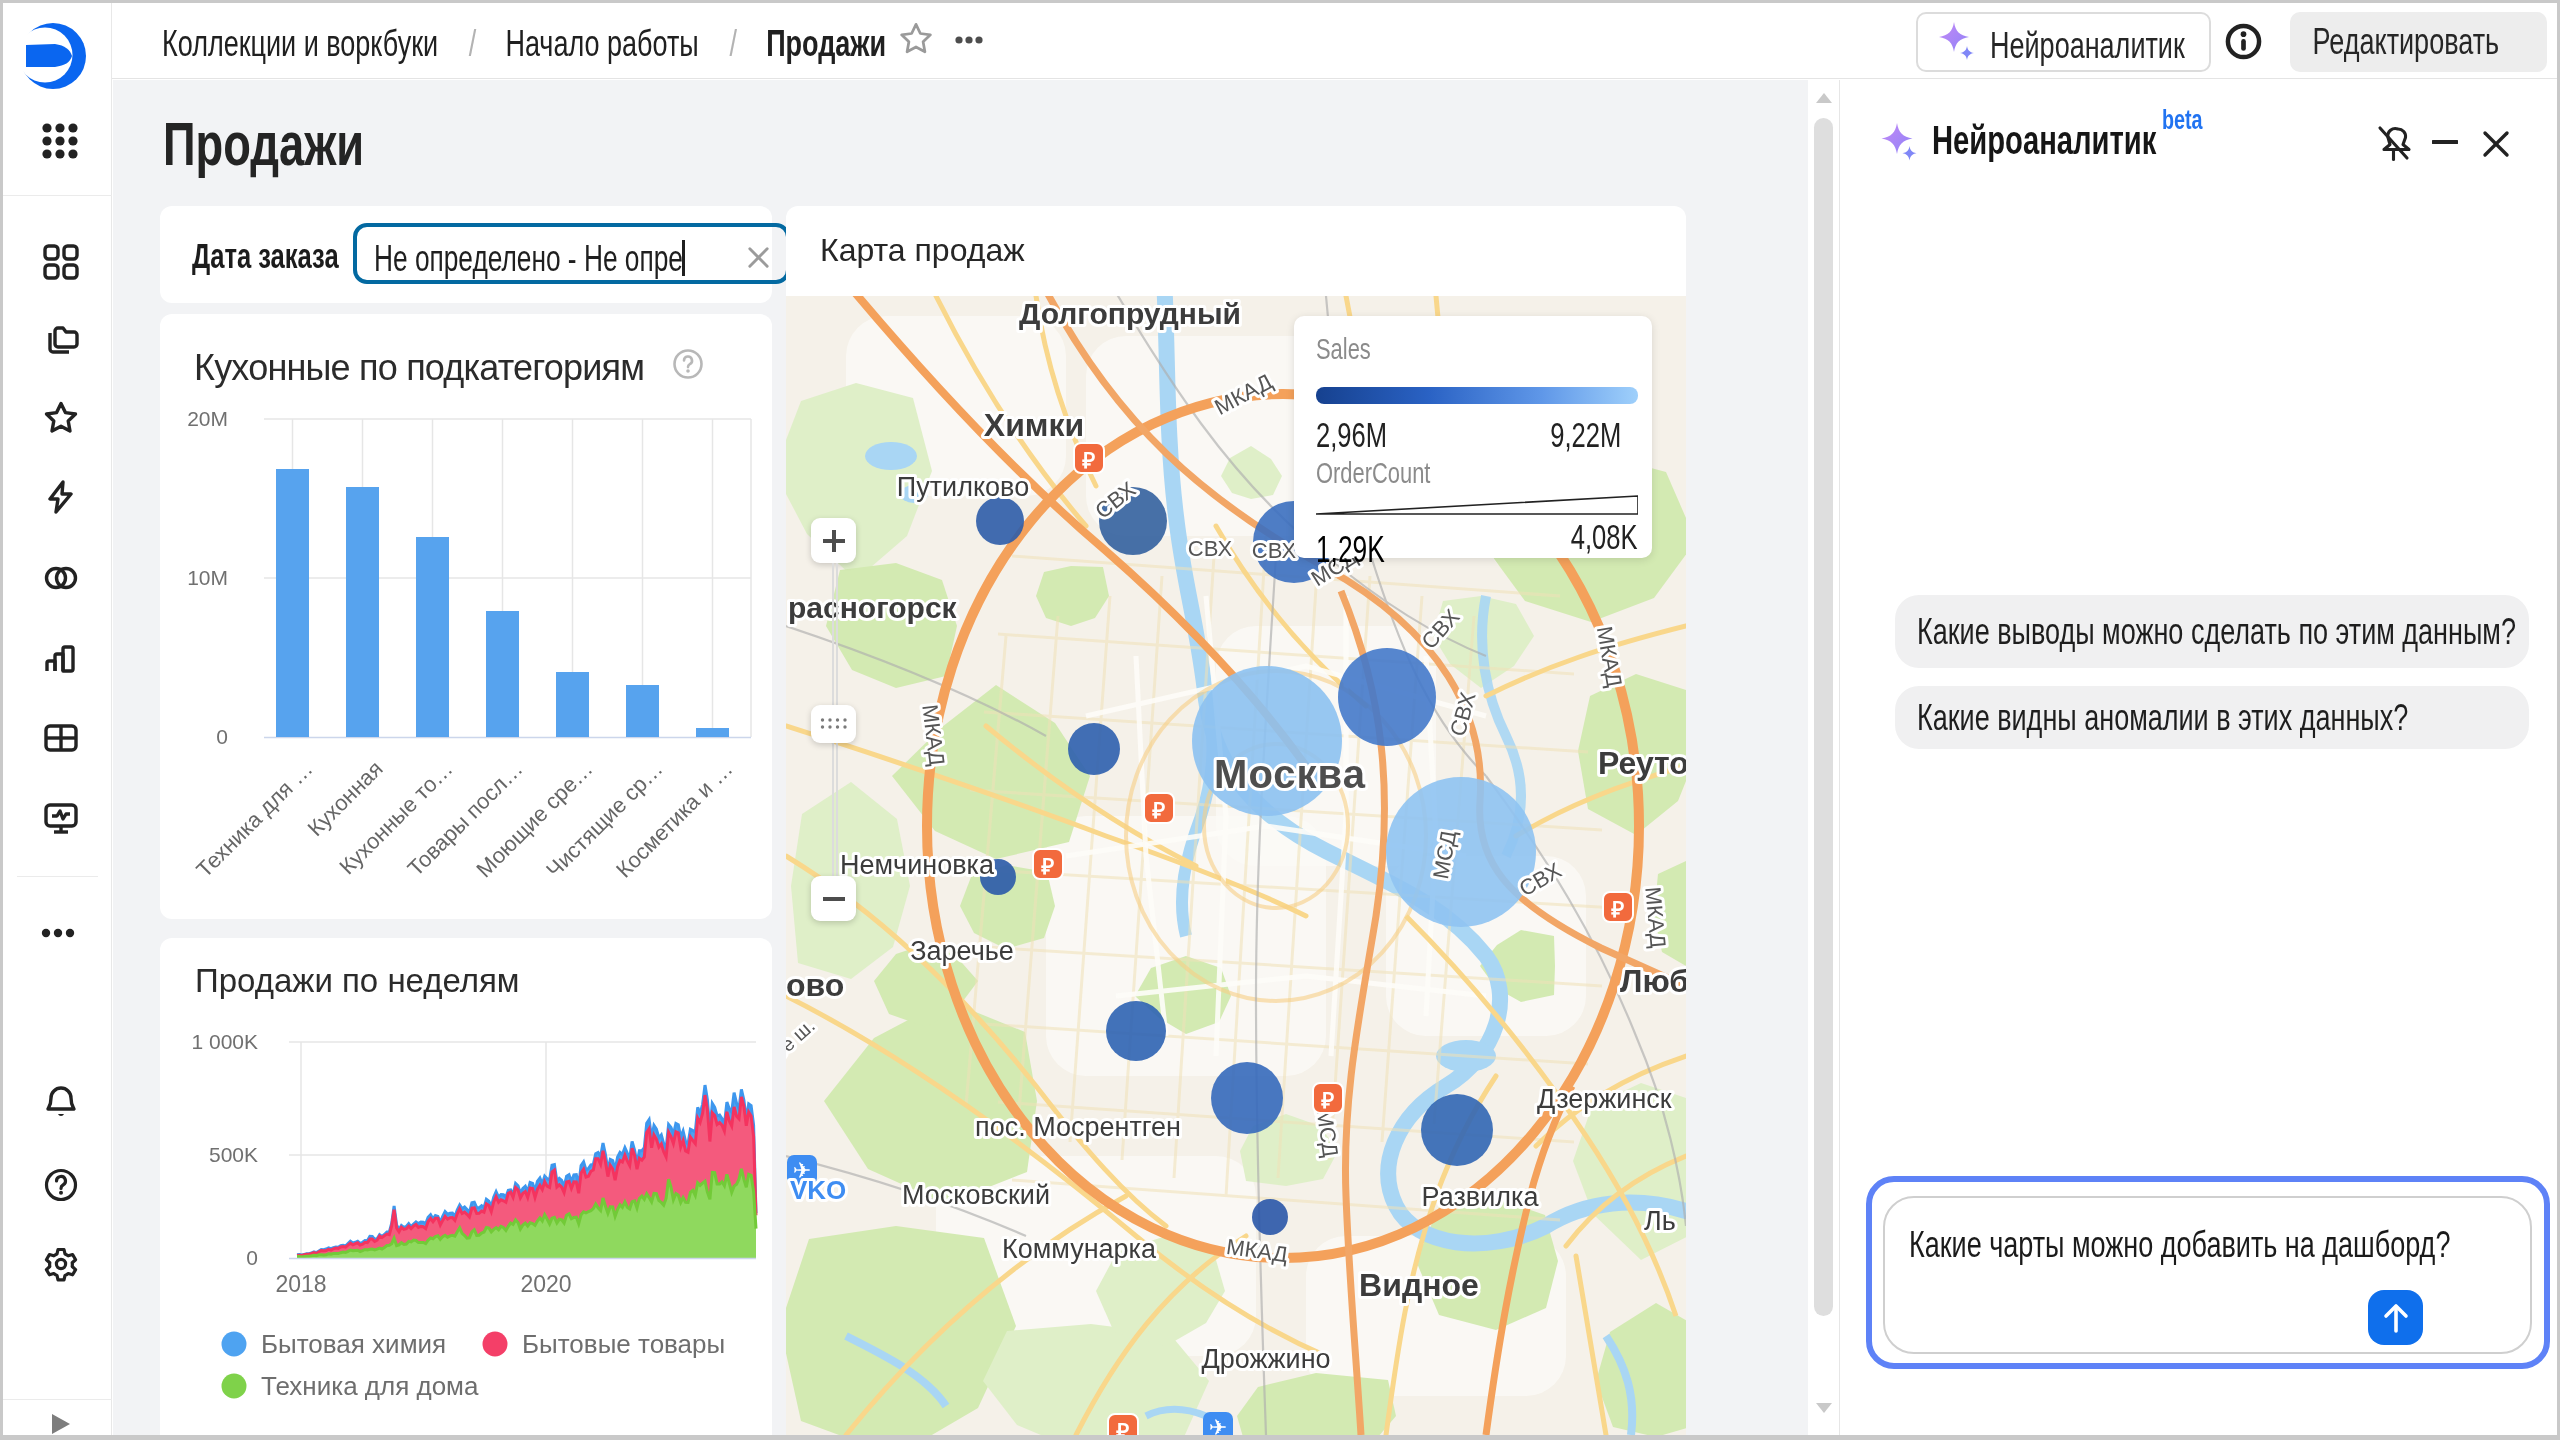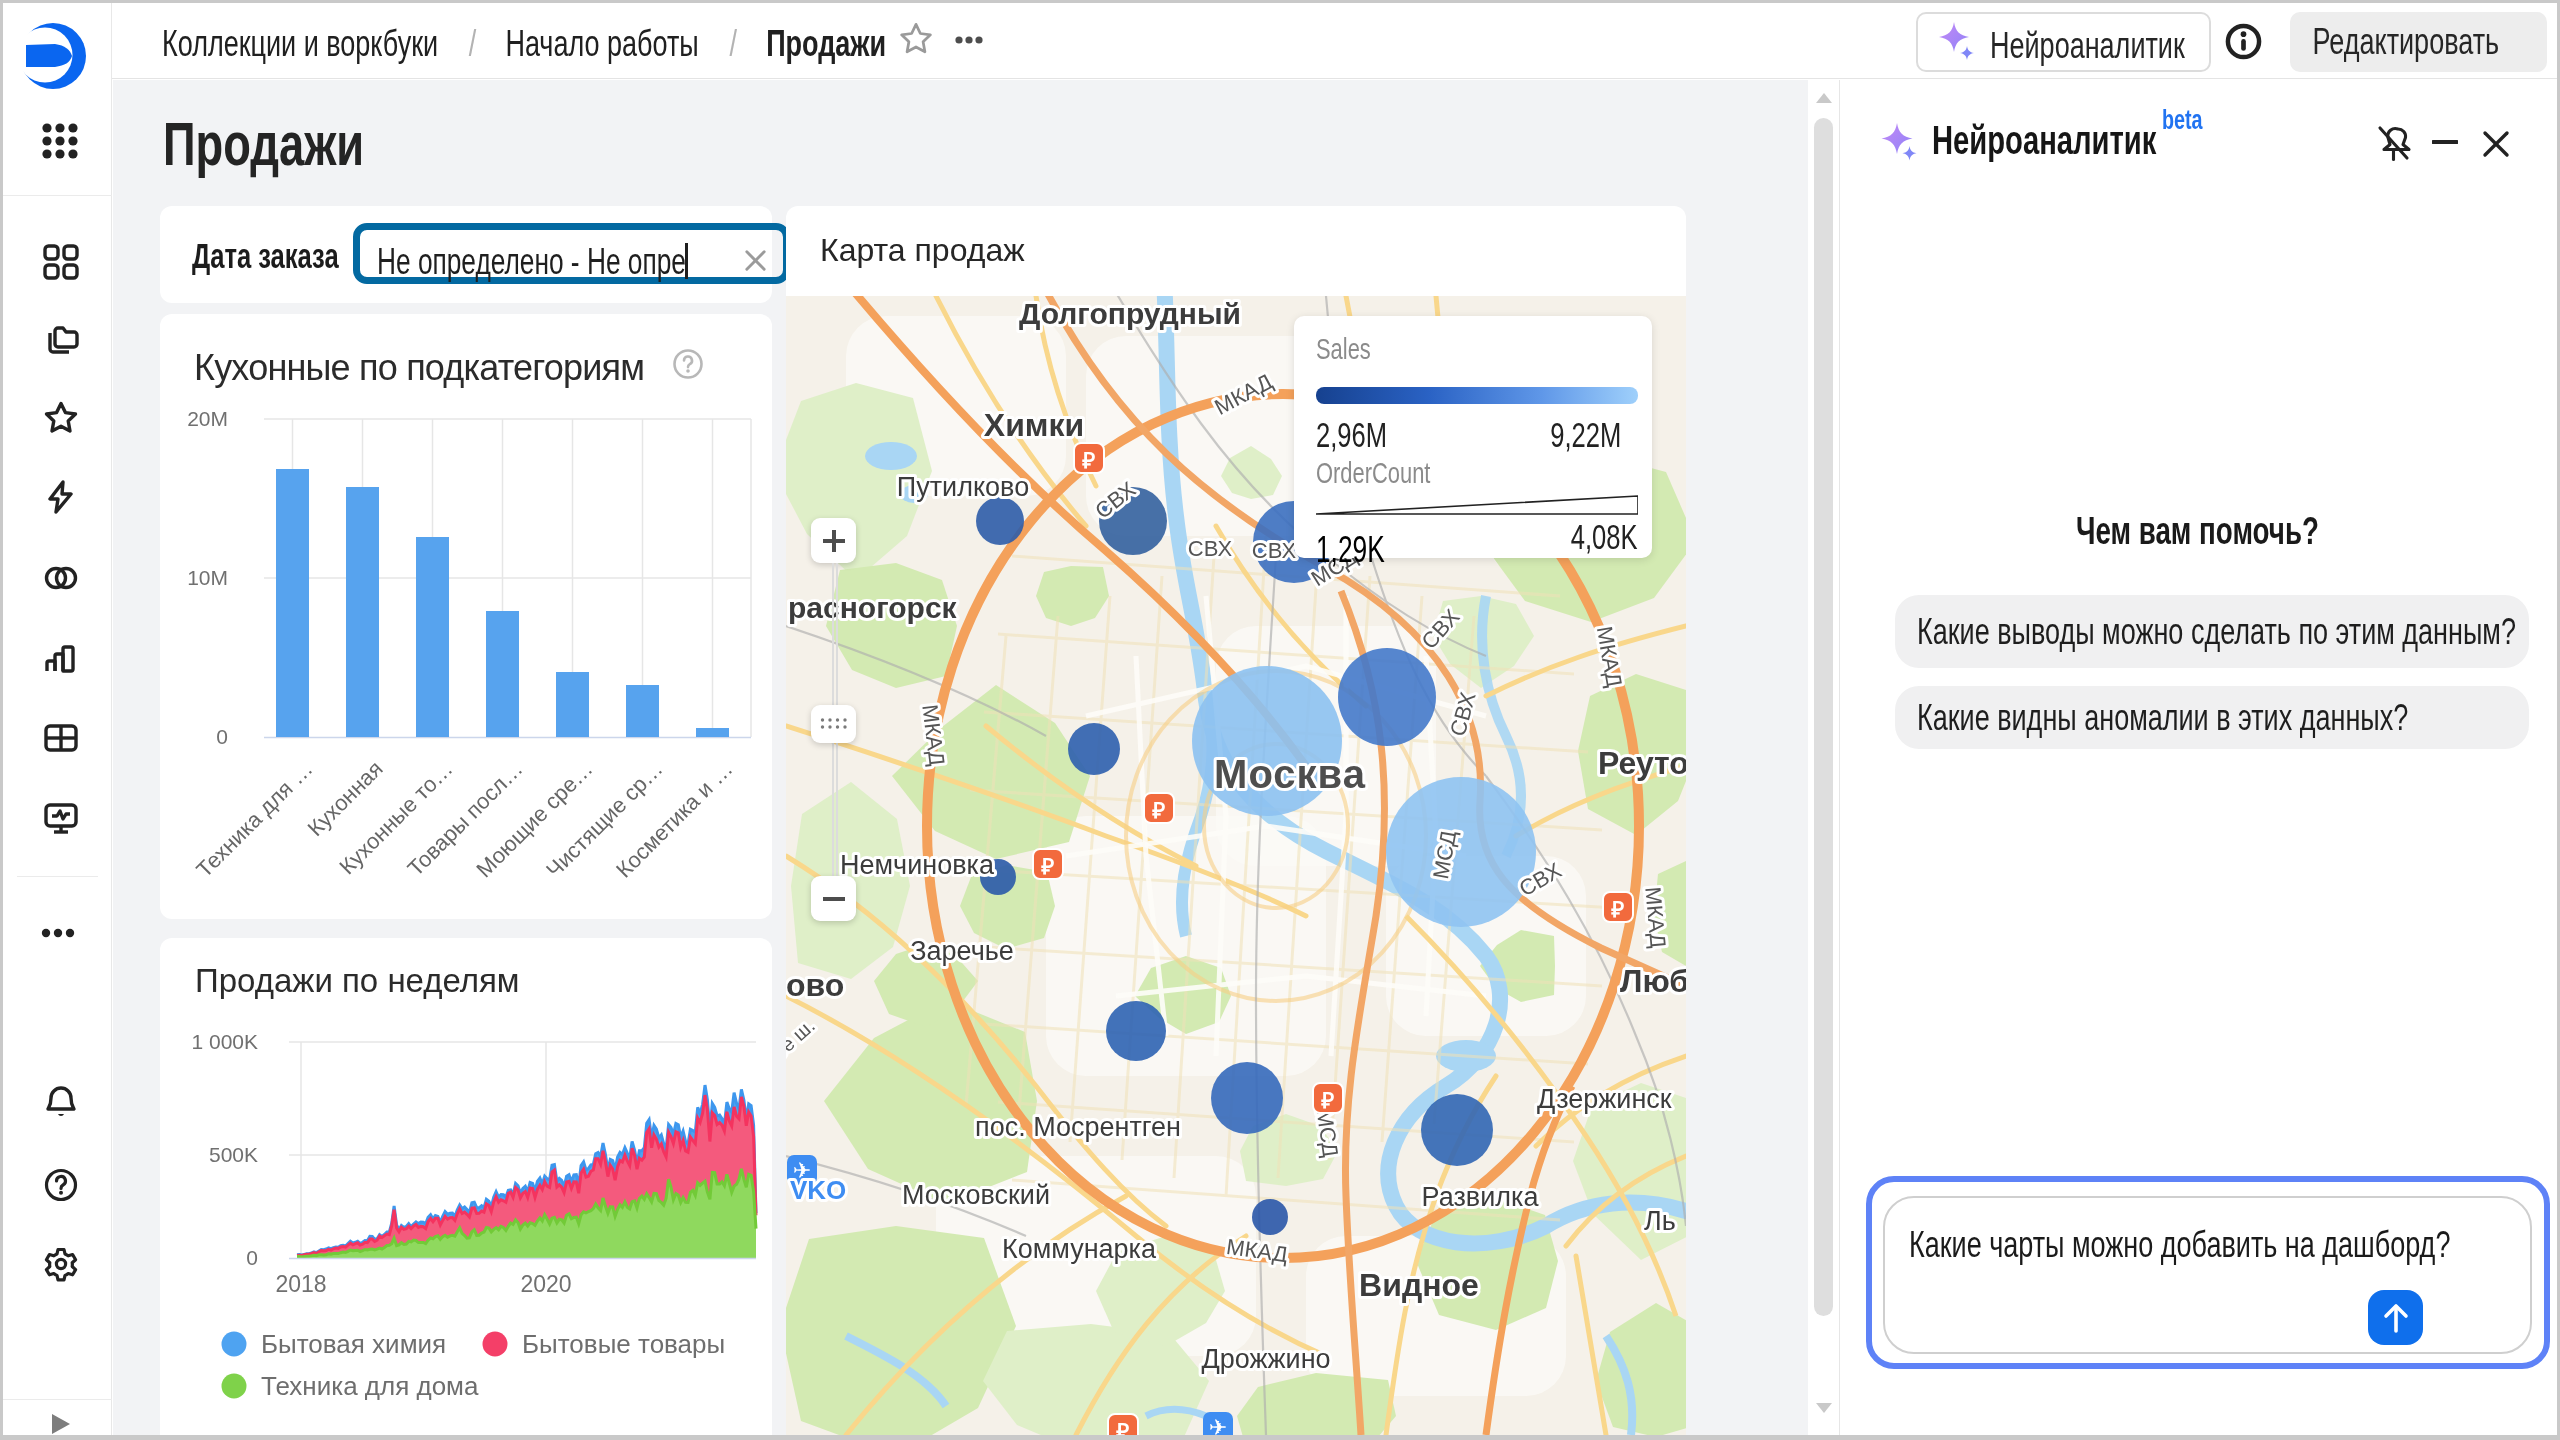--- a/index.html
+++ b/index.html
@@ -152,21 +152,21 @@
       <span class="ysc">Редактировать</span>
     </div>
 </div>
 
 <div id="content"></div>
 
 <div class="abs" style="left:163px;top:108px;font-size:62px;font-weight:600;color:#242424;z-index:2"><span class="ys">Продажи</span></div>
 
 <div class="card" style="left:160px;top:206px;width:612px;height:97px">
   <div class="abs" style="left:32px;top:30px;font-size:35px;font-weight:700;color:#1c1c1c"><span class="ys">Дата заказа</span></div>
-  <div class="abs" style="left:193px;top:17px;width:437px;height:61px;border:7px solid #0369a1;border-radius:14px">
+  <div class="abs" style="left:193px;top:17px;width:437px;height:61px;border:4px solid #0369a1;border-radius:14px">
     <div class="abs" style="left:17px;top:11px;font-size:36px;color:#1f1f1f"><span class="ys">Не определено - Не опре</span><span class="abs" style="left:308px;top:2px;width:3px;height:36px;background:#1f1f1f"></span></div>
     <svg class="abs" style="right:14px;top:17px" width="27" height="27" viewBox="0 0 28 28" stroke="#9b9b9b" stroke-width="3" stroke-linecap="round">
       <line x1="5" y1="5" x2="23" y2="23"></line>
         <line x1="23" y1="5" x2="5" y2="23"></line>
     </svg>
   </div>
 </div>
 
 <div class="card" style="left:160px;top:314px;width:612px;height:605px">
   <div class="abs" style="left:34px;top:33px;font-size:36px;color:#2b2b2b;letter-spacing:-0.8px">Кухонные по подкатегориям</div>
@@ -506,21 +506,20 @@
     <line x1="19.5" y1="26" x2="19.5" y2="35.5"></line>
     <line x1="6" y1="4" x2="33" y2="34"></line>
   </svg>
   <svg class="abs" style="left:592px;top:58px" width="26" height="8" viewBox="0 0 26 8">
       <line x1="1" y1="4" x2="25" y2="4" stroke="#222" stroke-width="4" stroke-linecap="round"></line>
     </svg>
   <svg class="abs" style="left:642px;top:50px" width="28" height="28" viewBox="0 0 28 28" stroke="#222" stroke-width="3.4" stroke-linecap="round">
     <line x1="3" y1="3" x2="25" y2="25"></line>
       <line x1="25" y1="3" x2="3" y2="25"></line>
   </svg>
-  <div class="abs" style="left:0;top:430px;width:715px;text-align:center;font-size:38px;font-weight:700;color:#1a1a1a"><span class="ysc">Чем вам помочь?</span></div>
   <div class="chip" style="top:515px;height:73px">
       <span class="ys">Какие выводы можно сделать по этим данным?</span>
     </div>
   <div class="chip" style="top:606px;height:63px">
       <span class="ys">Какие видны аномалии в этих данных?</span>
     </div>
   <div class="abs" style="left:26px;top:1096px;width:684px;height:193px;border:6px solid #5e82f7;border-radius:28px;background:#fff">
     <div class="abs" style="left:11px;top:14px;width:649px;height:158px;border:2px solid #cfcfcf;border-radius:31px">
       <div class="abs" style="left:24px;top:26px;font-size:37px;color:#1b1b1b"><span class="ys">Какие чарты можно добавить на дашборд?</span></div>
       <div class="abs" style="left:483px;top:92px;width:55px;height:55px;background:#0f6fec;border-radius:16px">

